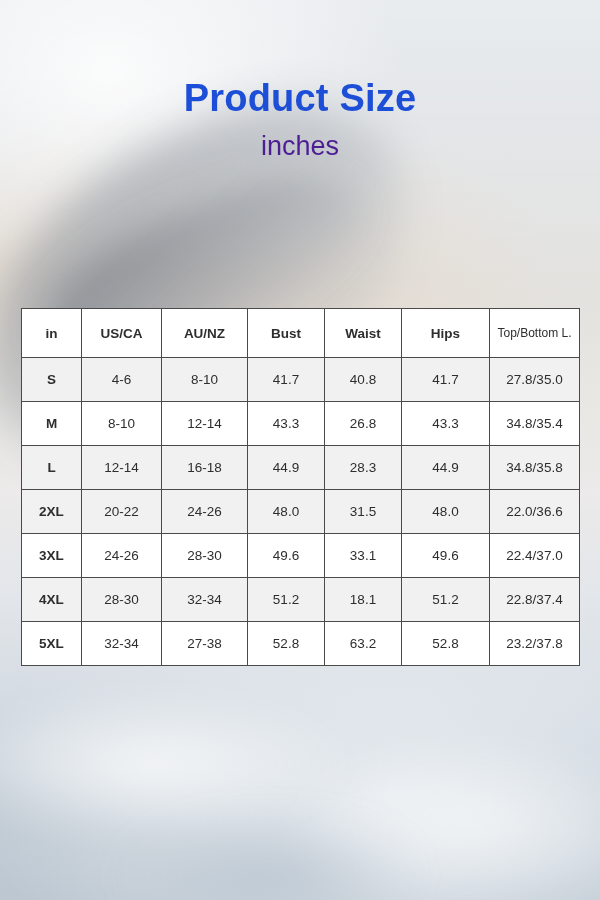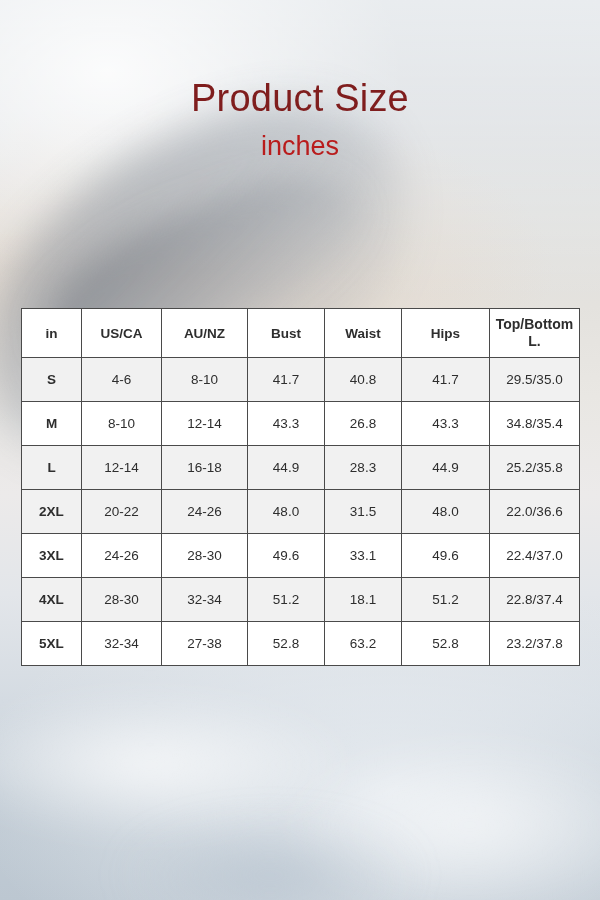--- a/index.html
+++ b/index.html
@@ -104,31 +104,31 @@
 
   
   .title-wrap {
     position: absolute;
     left: 0; right: 0;
     top: 78px;
     text-align: center;
   }
   .title {
     font-size: 38px;
-    font-weight: 400;
-    color: #7f1d1d;
+    font-weight: 700;
+    color: #1d4ed8;
     letter-spacing: 0.2px;
     line-height: 1.1;
     margin: 0;
   }
   .subtitle {
     margin: 12px 0 0 0;
     font-size: 27px;
     font-weight: 400;
-    color: #b91c1c;
+    color: #4c1d95;
     line-height: 1.1;
   }
 
   
   .table-wrap {
     position: absolute;
     left: 21px;
     top: 308px;
     width: 558px;
   }
@@ -148,22 +148,22 @@
     font-weight: 400;
     height: 43px;
     padding: 0 2px;
   }
   table.size-table thead th {
     font-weight: 700;
     font-size: 13.5px;
     height: 48px;
   }
   table.size-table thead th.small-head {
-    font-size: 14px;
-    font-weight: 700;
+    font-size: 12px;
+    font-weight: 400;
     line-height: 1.25;
   }
   table.size-table tbody td.rowhead {
     font-weight: 700;
     font-size: 13.5px;
   }
   table.size-table tbody tr.alt td {
     background: #f1f1f1;
   }
   table.size-table tbody tr.plain td {
@@ -220,39 +220,39 @@
         </tr>
       </thead>
       <tbody>
         <tr class="alt">
           <td class="rowhead">S</td>
           <td>4-6</td>
           <td>8-10</td>
           <td>41.7</td>
           <td>40.8</td>
           <td>41.7</td>
-          <td>29.5/35.0</td>
+          <td>27.8/35.0</td>
         </tr>
         <tr class="plain">
           <td class="rowhead">M</td>
           <td>8-10</td>
           <td>12-14</td>
           <td>43.3</td>
           <td>26.8</td>
           <td>43.3</td>
           <td>34.8/35.4</td>
         </tr>
         <tr class="alt">
           <td class="rowhead">L</td>
           <td>12-14</td>
           <td>16-18</td>
           <td>44.9</td>
           <td>28.3</td>
           <td>44.9</td>
-          <td>25.2/35.8</td>
+          <td>34.8/35.8</td>
         </tr>
         <tr class="alt">
           <td class="rowhead">2XL</td>
           <td>20-22</td>
           <td>24-26</td>
           <td>48.0</td>
           <td>31.5</td>
           <td>48.0</td>
           <td>22.0/36.6</td>
         </tr>

